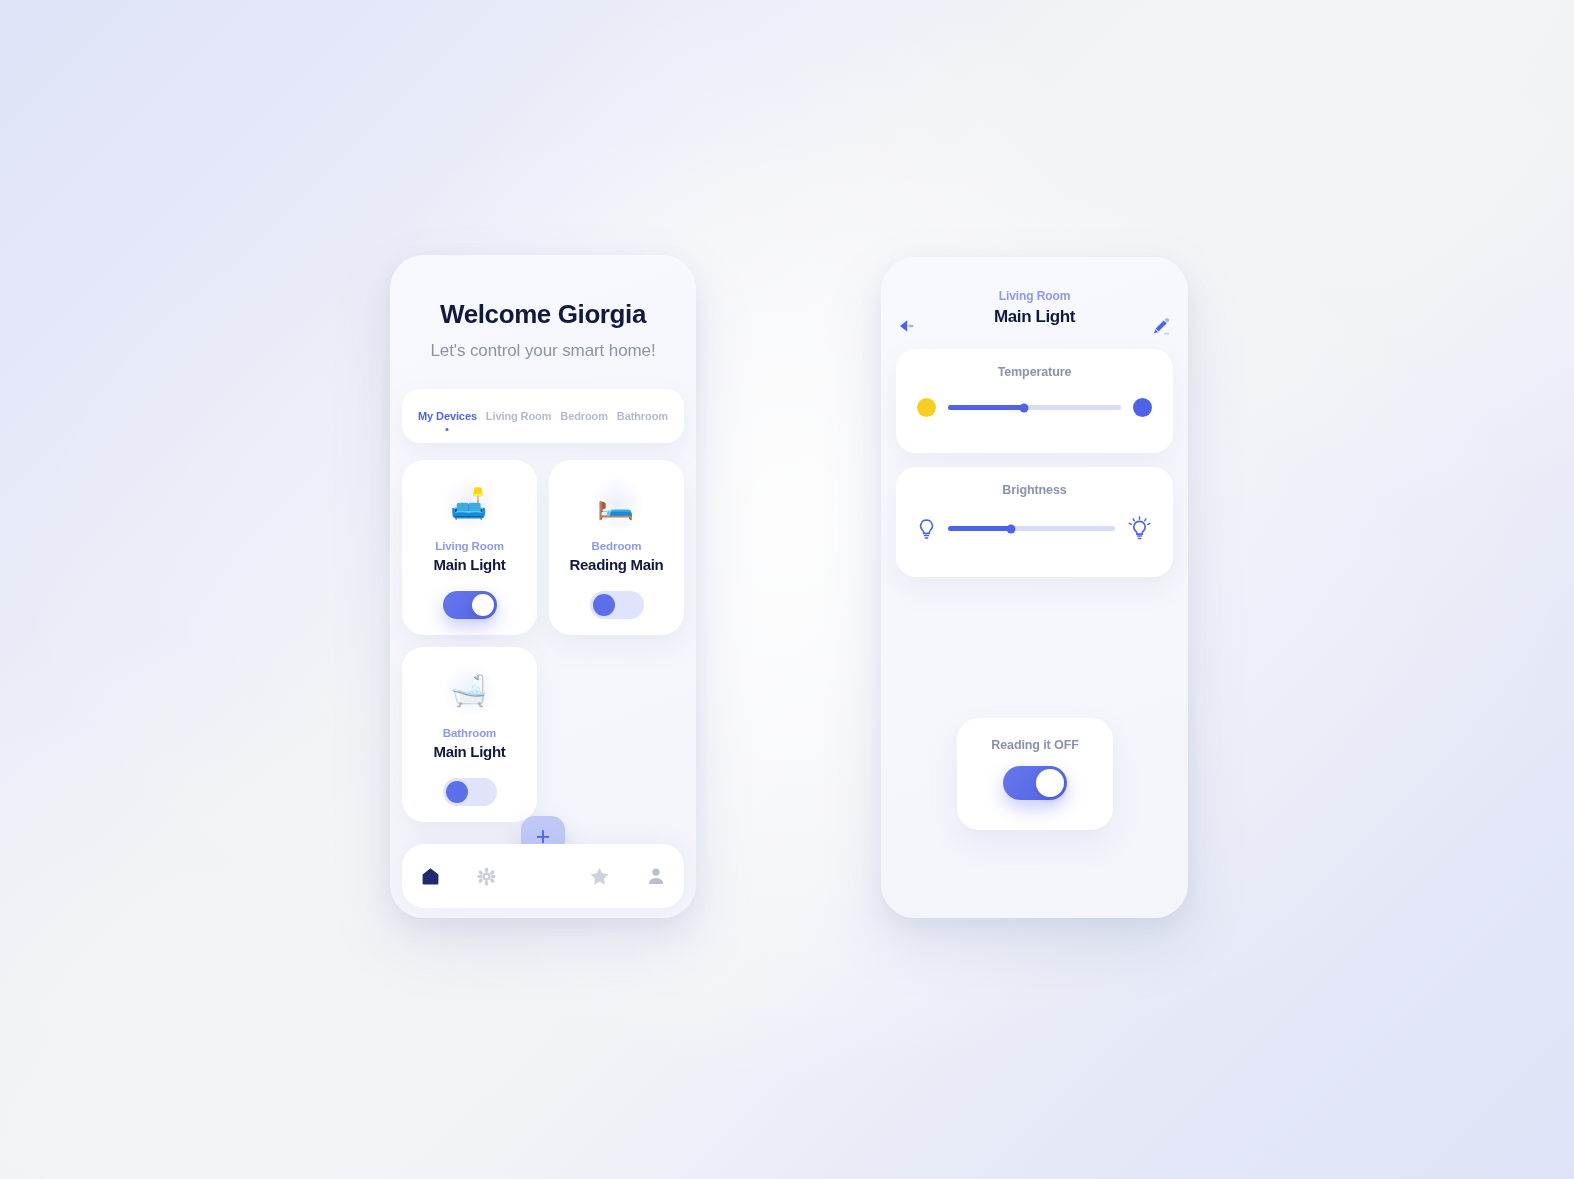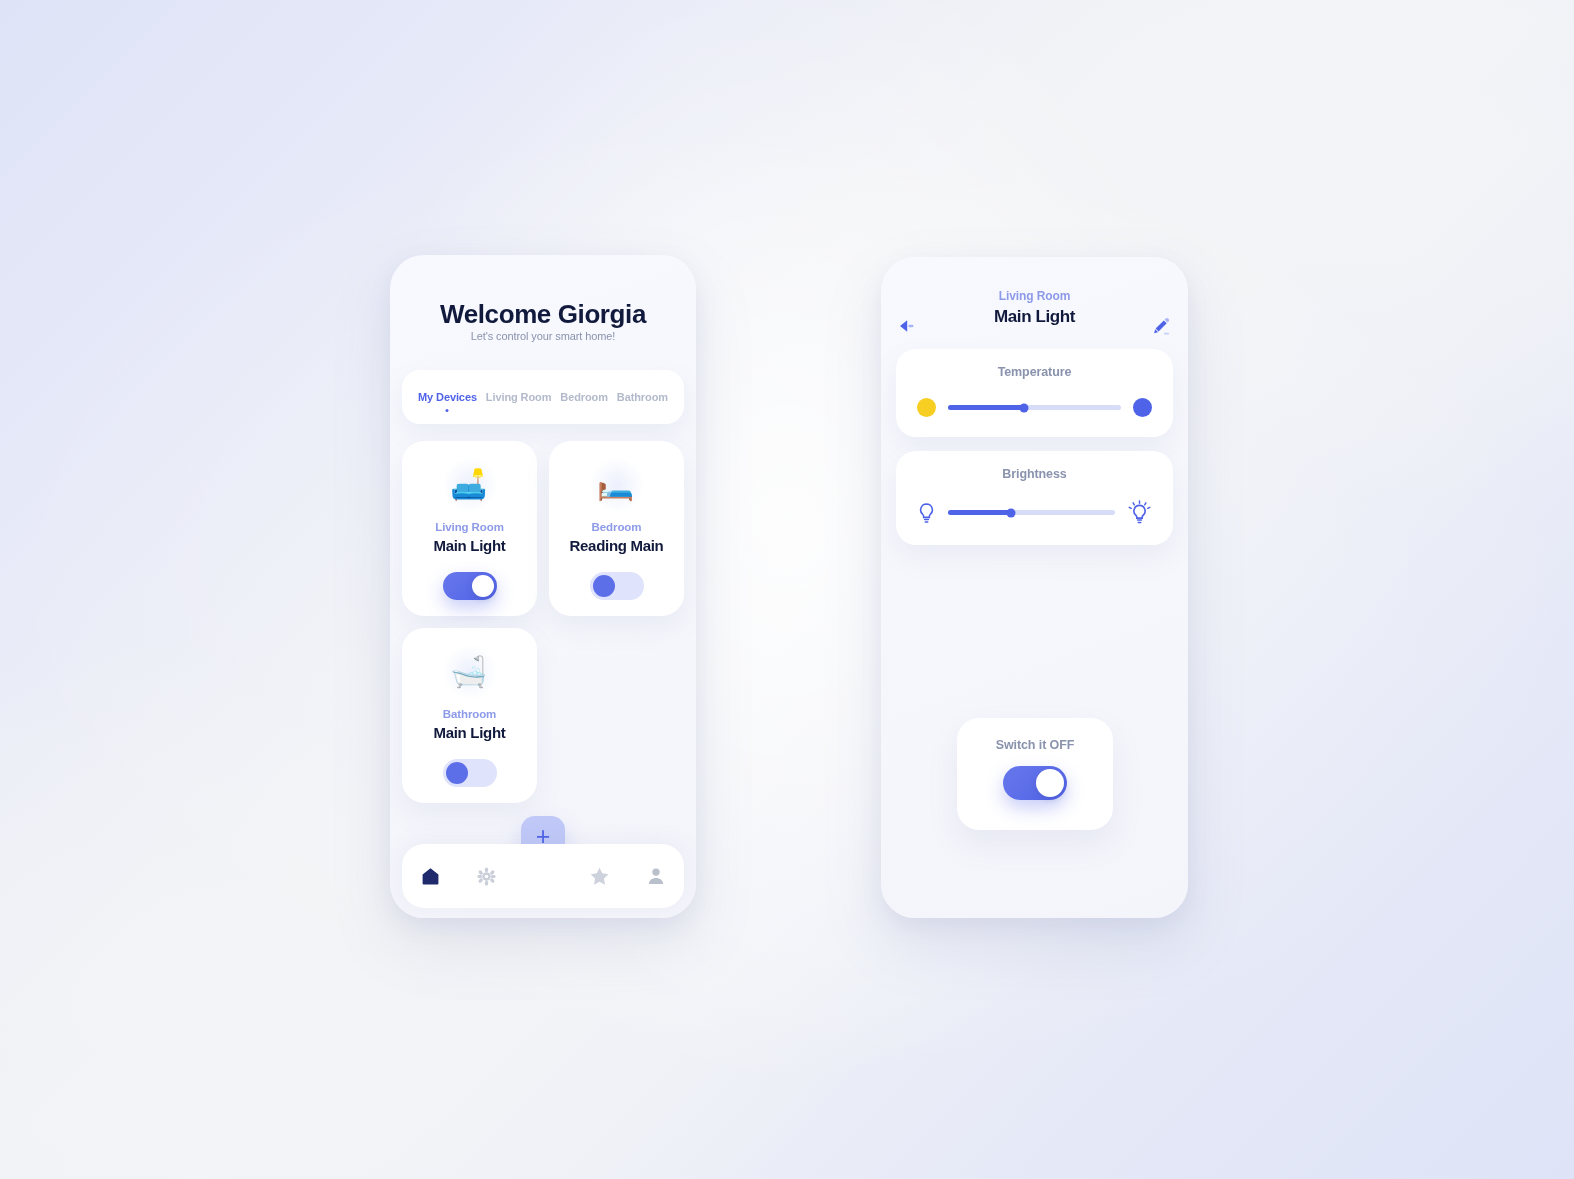--- a/index.html
+++ b/index.html
@@ -57,21 +57,21 @@
   #phone-left  { left: 390px; top: 255px;  width: 306px; height: 663px; }
   #phone-right { left: 881px; top: 257px;  width: 307px; height: 661px; }
 
   
   .greet-wrap { padding-top: 44px; text-align: center; }
   .greet-title {
     font-size: 26px; font-weight: 700; letter-spacing: -0.4px;
     color: #111a3c;
   }
   .greet-sub {
-    font-size: 11px; color: #8a93ad; letter-spacing: -0.1px;
+    margin-top: 11px; font-size: 17px; color: #8a93ad; letter-spacing: -0.1px;
   }
 
   
   .tabs-card {
     margin: 28px 12px 0 12px;
     background: #ffffff;
     border-radius: 18px;
     height: 54px;
     display: flex;
     align-items: center;
@@ -209,21 +209,21 @@
     cursor: pointer;
   }
   #back-button { left: 14px; }
   #edit-button { right: 14px; }
 
   
   .slider-card {
     margin: 0 15px 14px 15px;
     background: #ffffff;
     border-radius: 20px;
-    padding: 16px 0 20px 0;
+    padding: 16px 0 36px 0;
     box-shadow: 0 12px 26px rgba(130,140,185,0.10);
   }
   .slider-label {
     text-align: center;
     font-size: 12.5px; font-weight: 600; color: #8a93ad; letter-spacing: -0.1px;
   }
   .slider-row {
     margin-top: 19px;
     display: flex; align-items: center;
     padding: 0 21px;
@@ -448,19 +448,19 @@
           </g>
           <path d="M13 5.6a5.8 5.8 0 0 1 3.9 10.1c-.7.7-1.1 1.4-1.1 2.2v1h-5.6v-1c0-.8-.4-1.5-1.1-2.2A5.8 5.8 0 0 1 13 5.6z" fill="none" stroke="#4f63e8" stroke-width="1.7"></path>
           <rect x="10.2" y="20.0" width="5.6" height="1.6" rx="0.8" fill="#4f63e8"></rect>
           <rect x="10.9" y="22.5" width="4.2" height="1.6" rx="0.8" fill="#4f63e8"></rect>
         </svg>
       </span>
     </div>
   </div>
 
   <div class="switch-card">
-    <div class="switch-label">Switch it OFF</div>
+    <div class="switch-label">Reading it OFF</div>
     <div class="toggle toggle-big on">
       <div class="knob"></div>
     </div>
   </div>
 
 </div>
 
 </body></html>

